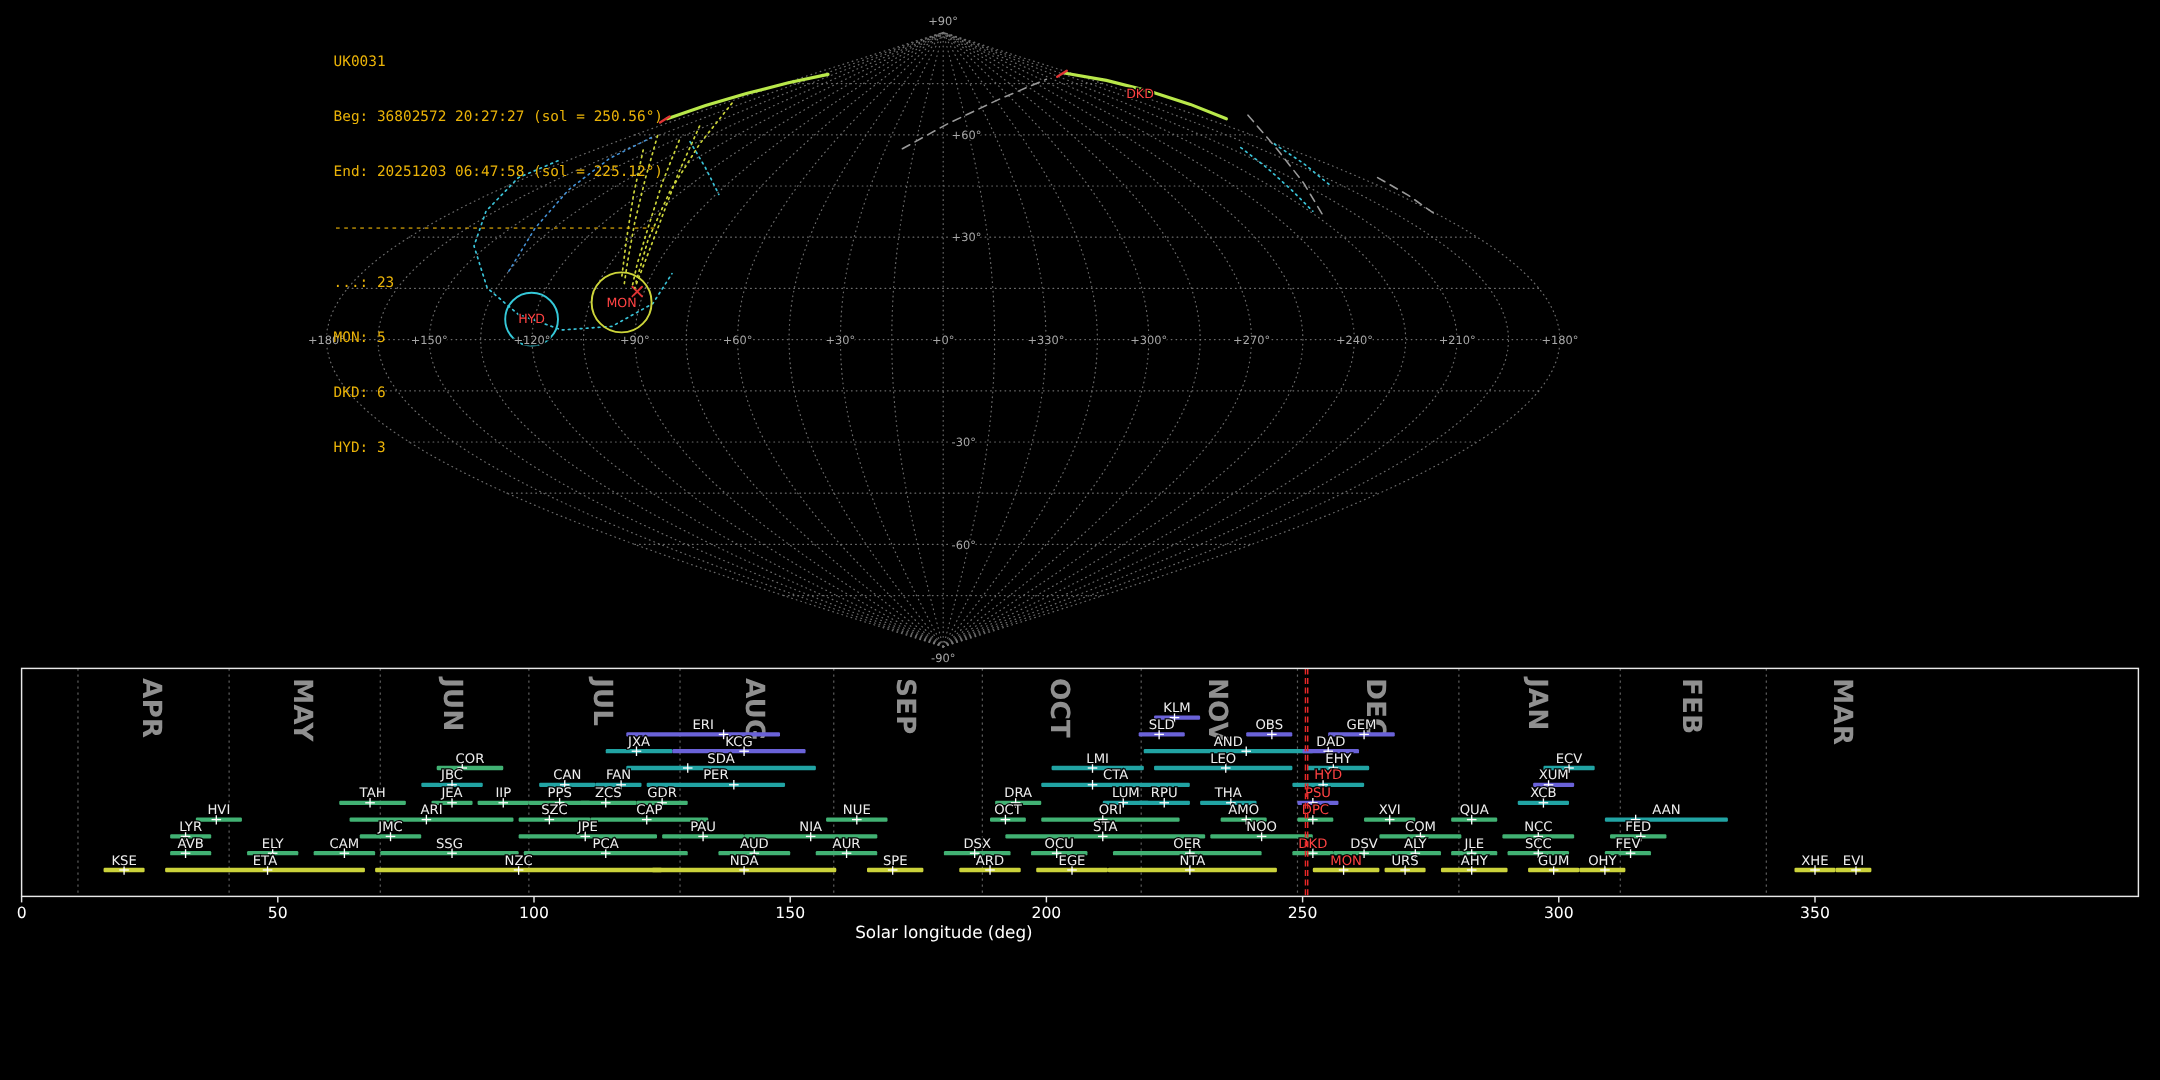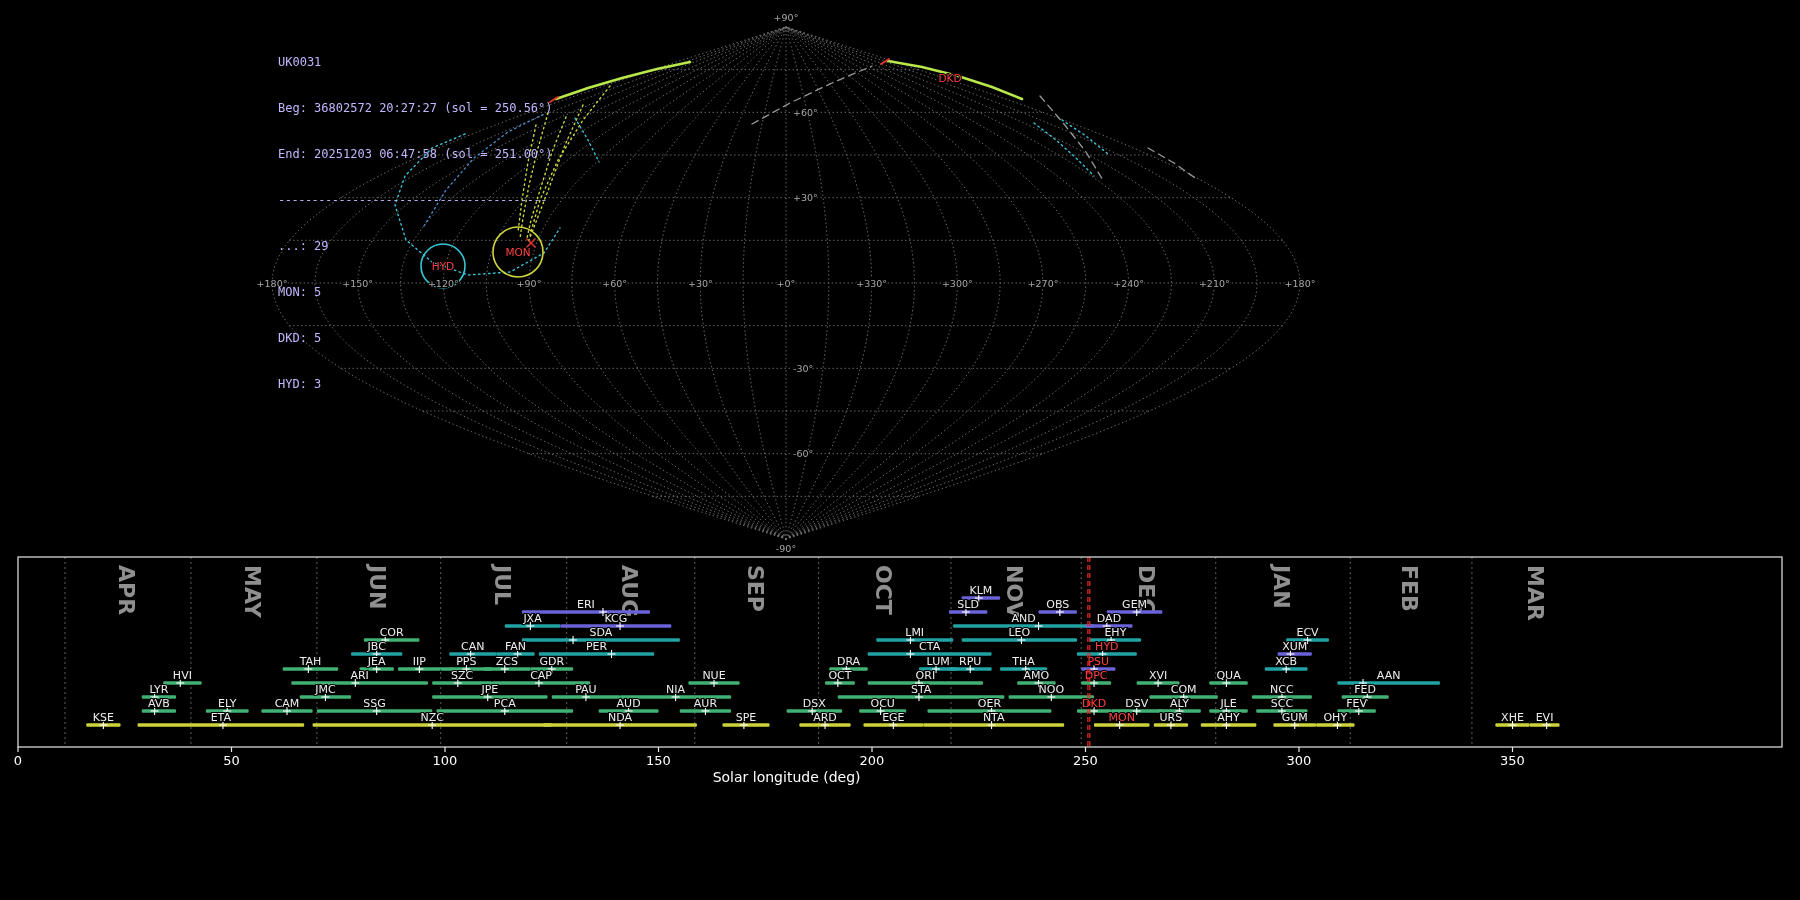--- a/index.html
+++ b/index.html
@@ -1,19 +1,19 @@
 <!DOCTYPE html>
 <html><head>
 <meta charset="utf-8">
 <style>
   html,body{margin:0;padding:0;background:#000;}
   .stage{position:relative;width:1800px;height:900px;background:#000;overflow:hidden;
          font-family:"DejaVu Sans",sans-serif;}
   #scene{position:absolute;left:0;top:0;}
-  .info{position:absolute;left:278px;top:24px;color:#c4b5fd;z-index:5;
+  .info{position:absolute;left:278px;top:13px;color:#eab308;z-index:5;
         font-family:"DejaVu Sans Mono",monospace;font-size:12px;line-height:1.28;white-space:pre;}
   .info .sep{letter-spacing:-0.5px;opacity:.95;}
 </style>
 </head>
 <body>
 
 <div class="stage">
   <svg id="scene" width="1800" height="900" viewBox="0 0 1800 900">
       <g>
         <polyline points="786.0,539.0 812.9,530.5 839.7,521.9 866.4,513.4 892.9,504.9 919.0,496.3 944.8,487.8 970.2,479.3 995.1,470.7 1019.4,462.2 1043.0,453.7 1065.9,445.1 1088.1,436.6 1109.5,428.1 1129.9,419.5 1149.5,411.0 1168.0,402.5 1185.5,393.9 1201.8,385.4 1217.1,376.9 1231.1,368.3 1244.0,359.8 1255.6,351.3 1265.9,342.7 1274.8,334.2 1282.5,325.7 1288.8,317.1 1293.7,308.6 1297.2,300.1 1299.3,291.5 1300.0,283.0 1299.3,274.5 1297.2,265.9 1293.7,257.4 1288.8,248.9 1282.5,240.3 1274.8,231.8 1265.9,223.3 1255.6,214.7 1244.0,206.2 1231.1,197.7 1217.1,189.1 1201.8,180.6 1185.5,172.1 1168.0,163.5 1149.5,155.0 1129.9,146.5 1109.5,137.9 1088.1,129.4 1065.9,120.9 1043.0,112.3 1019.4,103.8 995.1,95.3 970.2,86.7 944.8,78.2 919.0,69.7 892.9,61.1 866.4,52.6 839.7,44.1 812.9,35.5 786.0,27.0" fill="none" stroke="#787878" stroke-width="1" stroke-dasharray="0.6 3.4" stroke-linecap="round" opacity="0.9"></polyline>
@@ -501,20 +501,20 @@
         <text x="1298.9999999999998" y="765" font-family="&quot;DejaVu Sans&quot;,sans-serif" fill="#ffffff" font-size="13" text-anchor="middle">300</text>
         <line x1="1512.4999999999998" y1="747" x2="1512.4999999999998" y2="752" stroke="#e8e8e8" stroke-width="1.2"></line>
         <text x="1512.4999999999998" y="765" font-family="&quot;DejaVu Sans&quot;,sans-serif" fill="#ffffff" font-size="13" text-anchor="middle">350</text>
         <text x="786.5999999999999" y="782" font-family="&quot;DejaVu Sans&quot;,sans-serif" fill="#ffffff" font-size="14" text-anchor="middle">Solar longitude (deg)</text>
       </g>
     </svg>
 
   <div class="info">
     <div>UK0031</div>
     <div>Beg: 36802572 20:27:27 (sol = 250.56°)</div>
-    <div>End: 20251203 06:47:58 (sol = 251.00°)</div>
+    <div>End: 20251203 06:47:58 (sol = 225.12°)</div>
     <div class="sep">----------------------------------------</div>
-    <div>...: 29</div>
+    <div>...: 23</div>
     <div>MON: 5</div>
-    <div>DKD: 5</div>
+    <div>DKD: 6</div>
     <div>HYD: 3</div>
   </div>
 </div>
 
 </body></html>

